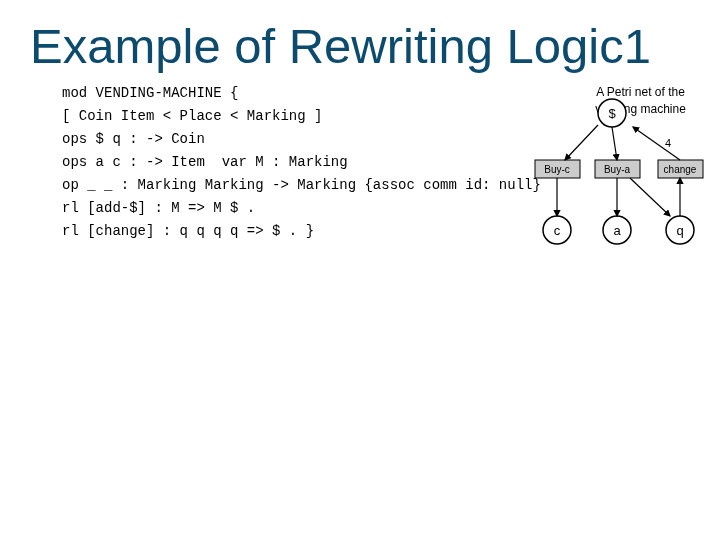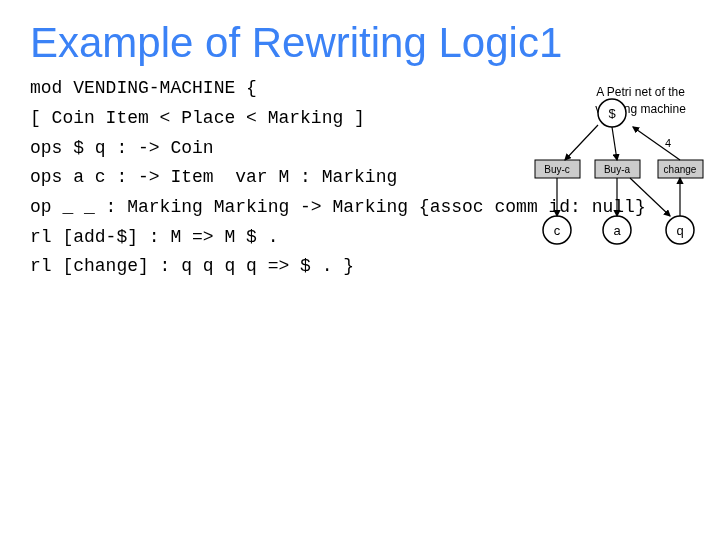--- a/index.html
+++ b/index.html
@@ -10,33 +10,34 @@
       font-family: Arial, sans-serif;
       overflow: hidden;
       position: relative;
     }
 
     .page-content {
       padding: 20px 30px;
     }
 
     .title {
-      font-size: 42px;
+      font-size: 49px;
       font-weight: normal;
-      color: #3b82f6;
+      color: #0c4a6e;
       margin-bottom: 5px;
       line-height: 1.1;
     }
 
     .code-section {
       font-family: 'Courier New', Courier, monospace;
-      font-size: 18px;
+      font-size: 14px;
       color: #000000;
       line-height: 1.65;
       margin-top: 8px;
+      margin-left: 32px;
     }
 
     .code-line {
       white-space: pre;
     }
 
     svg.petri-net {
       position: absolute;
       top: 80px;
       right: 15px;

